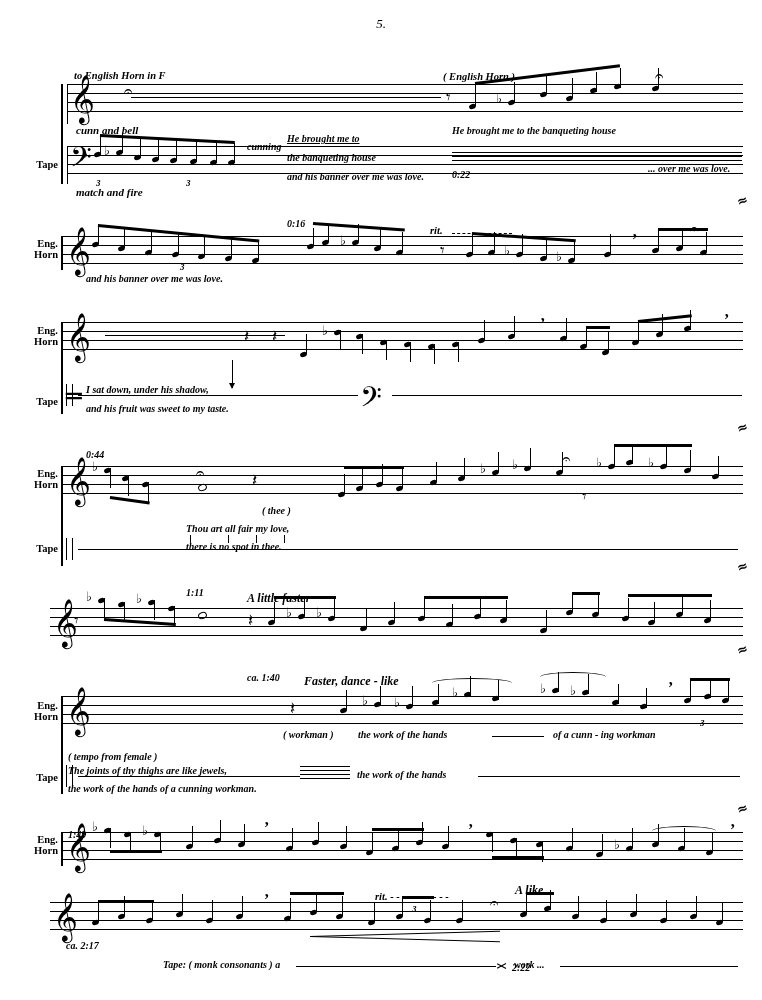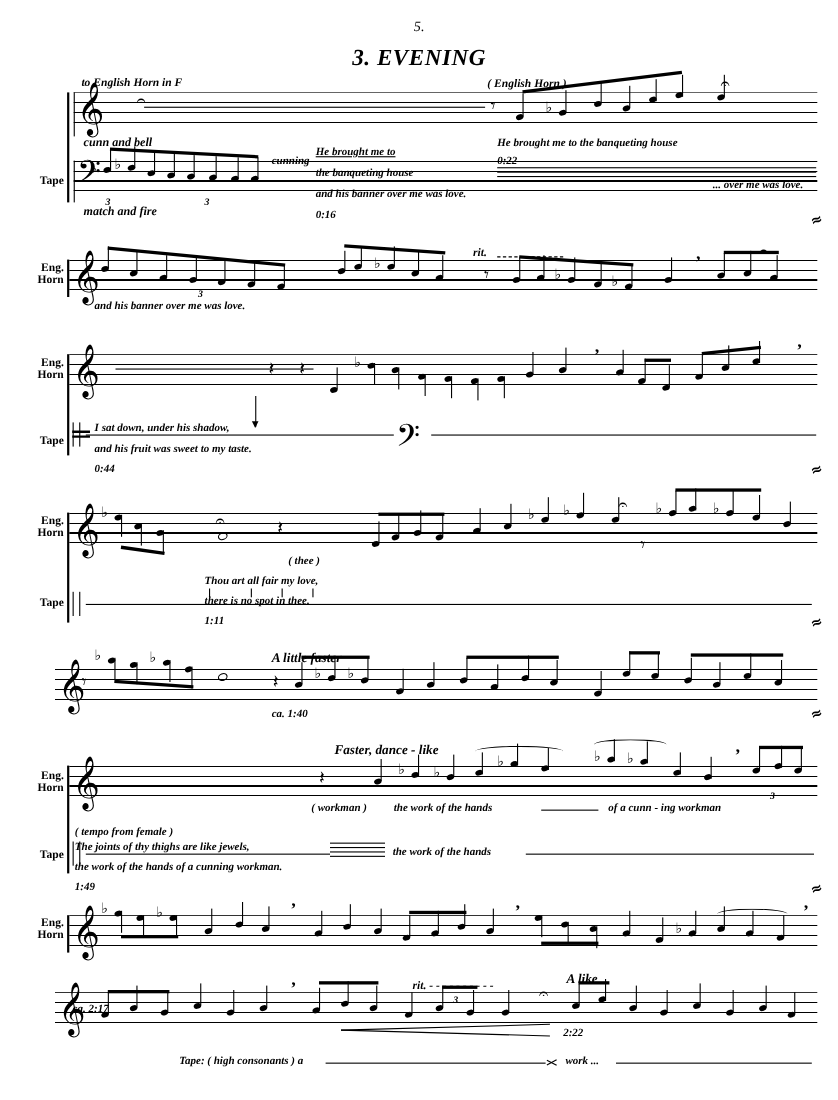--- a/index.html
+++ b/index.html
@@ -57,20 +57,21 @@
     font-size: 10px;
     font-style: italic;
     font-weight: bold;
     white-space: nowrap;
   }
   .timecode {
     font-family: "Liberation Serif", serif;
     font-size: 10px;
     font-style: italic;
     font-weight: bold;
+    margin-top: 28px;
   }
   .expr {
     font-family: "Liberation Serif", serif;
     font-size: 12px;
     font-style: italic;
     font-weight: bold;
     white-space: nowrap;
   }
   .expr-sm {
     font-family: "Liberation Serif", serif;
@@ -223,21 +224,20 @@
     height: 9px;
     width: 40px;
   }
 </style>
 </head>
 <body>
 
 <div class="page">
 
   <div class="abs page-number" style="left:0; top:16px; width:762px;">5.</div>
-  <div class="abs movement-title" style="left:0; top:40px;">3. EVENING</div>
 
   <div>
     <div class="sysbar" style="left:61px; top:84px; height:100px;"></div>
     <div class="thinbar" style="left:67px; top:84px; height:40px;"></div>
     <div class="thinbar" style="left:67px; top:146px; height:38px;"></div>
 
     <div class="staff" style="left:67px; top:84px; width:676px;"></div>
     <div class="glyph clef-g" style="left:70px; top:78px;">𝄞</div>
 
     <div class="abs expr-sm" style="left:74px; top:70px;">to English Horn in F</div>
@@ -777,21 +777,21 @@
       <div class="stem" style="left:606px; top:900px; height:20px;"></div>
     <div class="note" style="left:630px; top:912px;"></div>
       <div class="stem" style="left:636px; top:894px; height:20px;"></div>
     <div class="note" style="left:660px; top:918px;"></div>
       <div class="stem" style="left:666px; top:900px; height:20px;"></div>
     <div class="note" style="left:690px; top:914px;"></div>
       <div class="stem" style="left:696px; top:896px; height:20px;"></div>
     <div class="note" style="left:716px; top:920px;"></div>
       <div class="stem" style="left:722px; top:902px; height:20px;"></div>
 
-    <div class="abs lyric-sm" style="left:163px; top:959px;">Tape: ( high consonants )  a</div>
+    <div class="abs lyric-sm" style="left:163px; top:959px;">Tape: ( monk consonants )  a</div>
     <div class="abs lyric-sm" style="left:514px; top:959px;">work ...</div>
     <div class="solidline" style="left:310px; top:936px; width:190px; transform:rotate(1.6deg); transform-origin:left center;"></div>
     <div class="solidline" style="left:310px; top:936px; width:190px; transform:rotate(-1.6deg); transform-origin:left center;"></div>
     <div class="solidline" style="left:296px; top:966px; width:200px;"></div>
     <div class="solidline" style="left:496px; top:963px; width:10px; transform:rotate(-28deg); transform-origin:right center;"></div>
     <div class="solidline" style="left:496px; top:968px; width:10px; transform:rotate(28deg); transform-origin:right center;"></div>
     <div class="solidline" style="left:560px; top:966px; width:178px;"></div>
   </div>
 
 </div>

